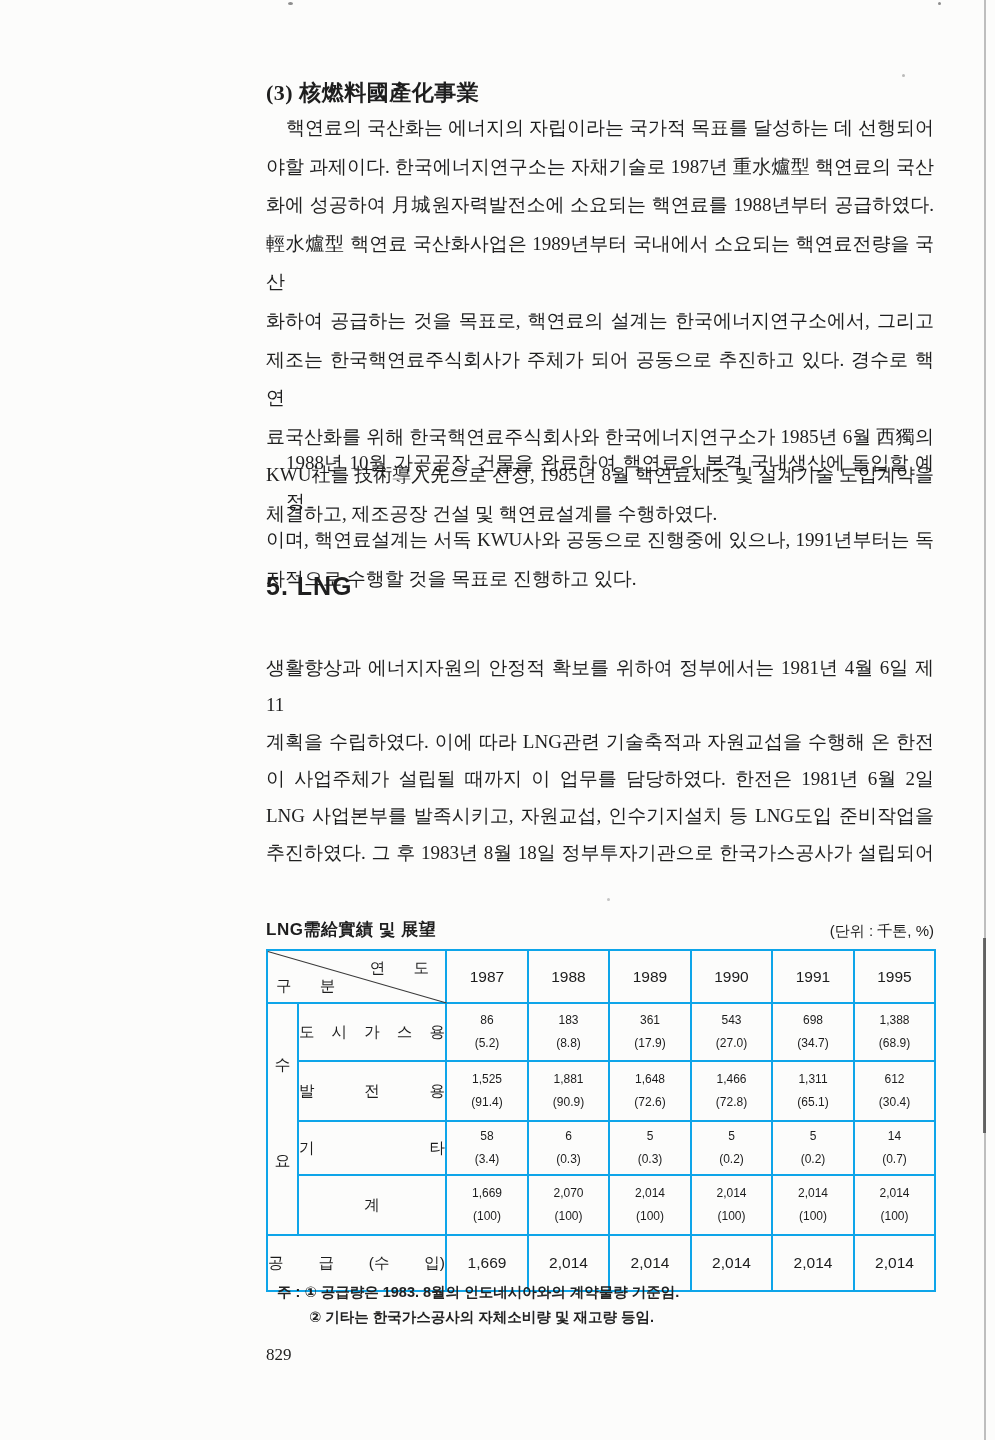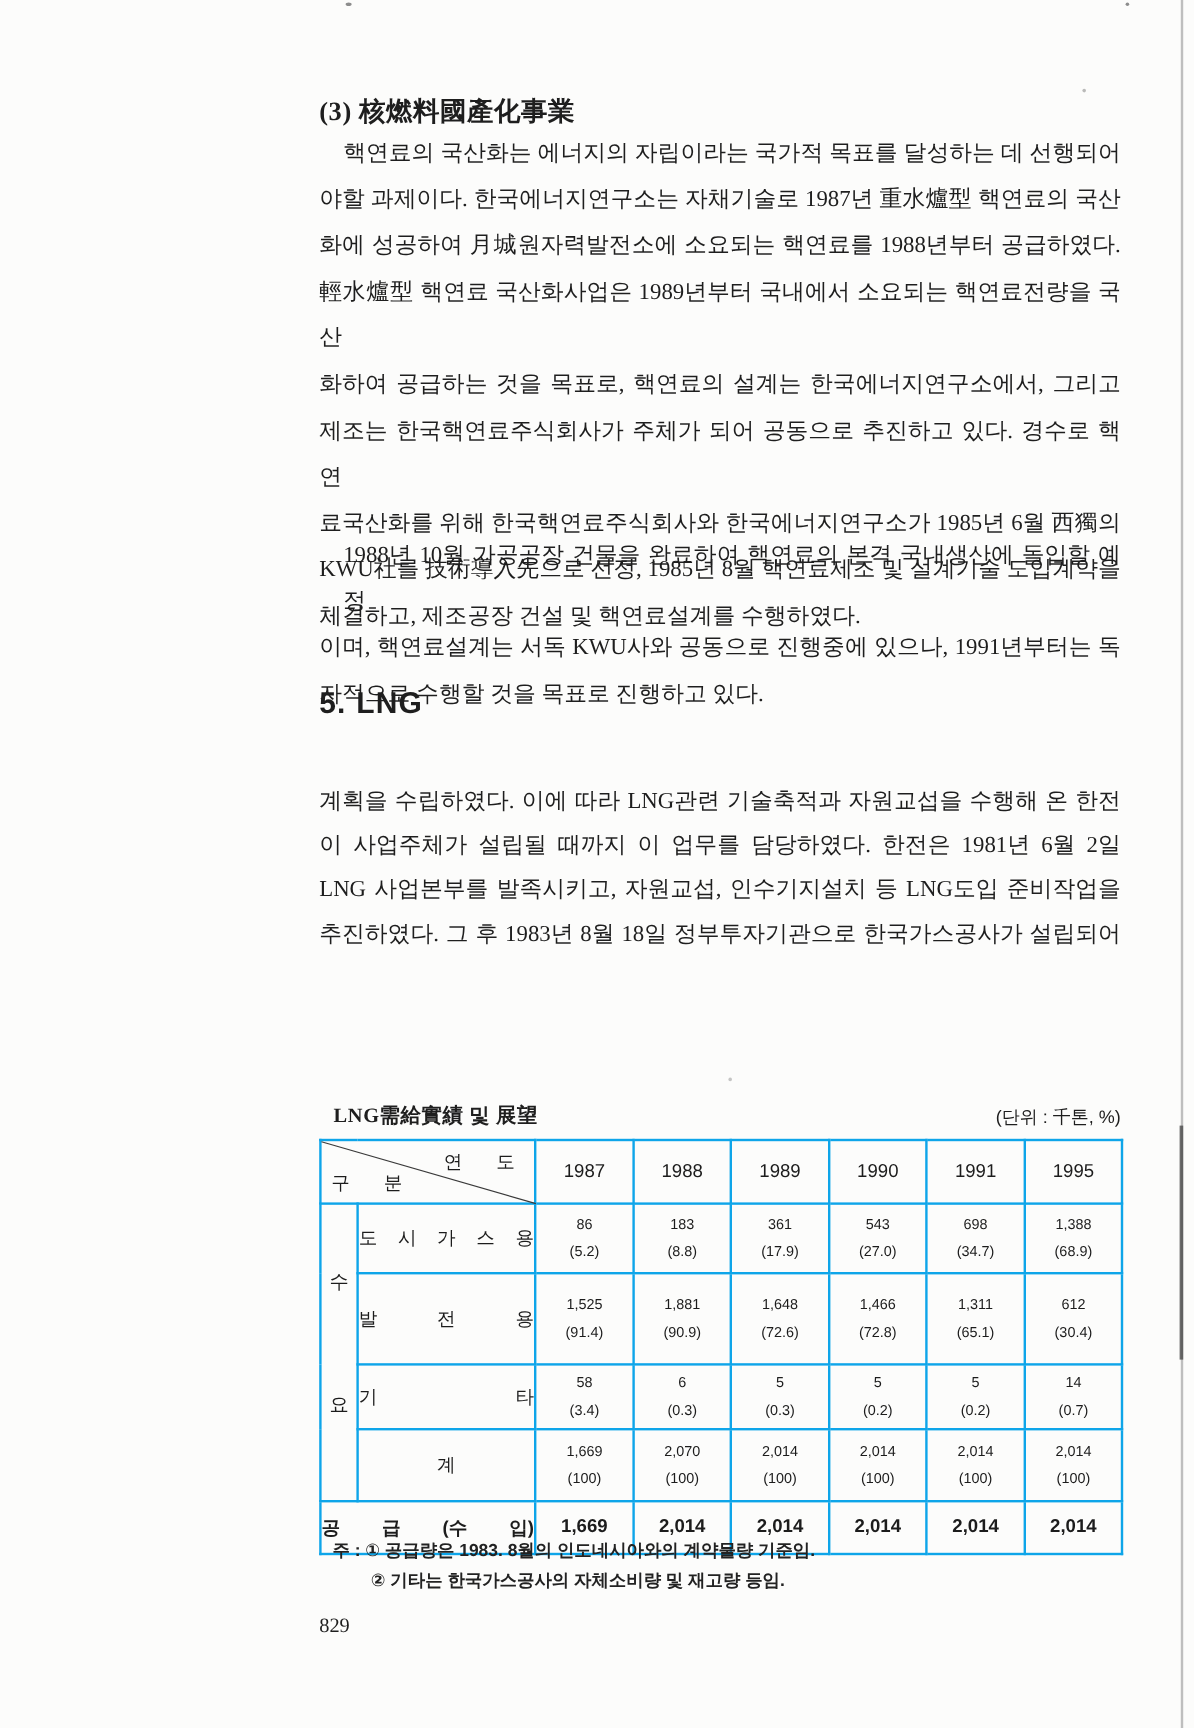--- a/index.html
+++ b/index.html
@@ -29,35 +29,35 @@
   .para{position:absolute;left:266px;width:668px;font-size:19px;}
   .p1{top:109px;line-height:38.6px;}
   .p2{top:444px;line-height:38.6px;}
   .p3{top:650px;line-height:36.9px;}
   .ln{text-align:justify;text-align-last:justify;text-justify:inter-word;white-space:normal;}
   .ind{padding-left:20px;}
   .end{text-align-last:left;}
 
   
   .tbl-title{position:absolute;left:266px;top:918px;font-size:17px;font-weight:bold;
-    font-family:Liberation Serif, serif;letter-spacing:.5px;margin-left:12px;}
+    font-family:Liberation Sans, sans-serif;letter-spacing:.5px;}
   .tbl-unit{position:absolute;left:700px;top:922px;width:234px;text-align:right;font-size:15px;
     font-family:"Liberation Sans","DejaVu Sans",sans-serif;}
 
   
   table.lng{
     position:absolute;left:266px;top:949px;width:668px;
     border-collapse:collapse;table-layout:fixed;
     font-family:"Liberation Sans","DejaVu Sans",sans-serif;
     color:#1c1c1c;
   }
   table.lng td{border:2px solid #0ea5e9;padding:0;vertical-align:middle;}
   tr.hrow{height:53px;}
-  tr.r1{height:58px;} tr.r2{height:76px;} tr.r3{height:48px;} tr.r4{height:60px;}
-  tr.srow{height:44px;font-weight:bold;}
+  tr.r1{height:58px;} tr.r2{height:60px;} tr.r3{height:48px;} tr.r4{height:60px;}
+  tr.srow{height:56px;}
   td.corner{position:relative;}
   .diag{position:absolute;left:0;top:0;width:186px;border-top:1.5px solid #3a3a3a;
     transform-origin:0 0;transform:rotate(16.1deg);}
   .ctop{position:absolute;right:16px;top:7px;font-size:15.5px;white-space:pre;word-spacing:24px;}
   .cbot{position:absolute;left:8px;bottom:5px;font-size:15.5px;white-space:pre;word-spacing:24px;}
   td.yr{text-align:center;font-size:15.5px;}
   td.grp{position:relative;font-size:16px;}
   .g1,.g2{position:absolute;left:0;right:0;text-align:center;}
   .g1{top:22%;} .g2{top:64%;}
   td.sub{font-size:15.5px;padding:0 14px;text-align:justify;text-align-last:justify;}
@@ -103,20 +103,21 @@
 
   <div class="para p2">
     <div class="ln ind">1988년 10월 가공공장 건물을 완료하여 핵연료의 본격 국내생산에 돌입할 예정</div>
     <div class="ln">이며, 핵연료설계는 서독 KWU사와 공동으로 진행중에 있으나, 1991년부터는 독</div>
     <div class="ln end">자적으로 수행할 것을 목표로 진행하고 있다.</div>
   </div>
 
   <div class="h-lng">5. LNG</div>
 
   <div class="para p3">
+    <div class="ln">생활향상과 에너지자원의 안정적 확보를 위하여 정부에서는 1981년 4월 6일 제11</div>
     <div class="ln">계획을 수립하였다. 이에 따라 LNG관련 기술축적과 자원교섭을 수행해 온 한전</div>
     <div class="ln">이 사업주체가 설립될 때까지 이 업무를 담당하였다. 한전은 1981년 6월 2일</div>
     <div class="ln">LNG 사업본부를 발족시키고, 자원교섭, 인수기지설치 등 LNG도입 준비작업을</div>
     <div class="ln">추진하였다. 그 후 1983년 8월 18일 정부투자기관으로 한국가스공사가 설립되어</div>
   </div>
 
   <div class="tbl-title">LNG需給實績 및 展望</div>
   <div class="tbl-unit">(단위 : 千톤, %)</div>
 
   <table class="lng">

